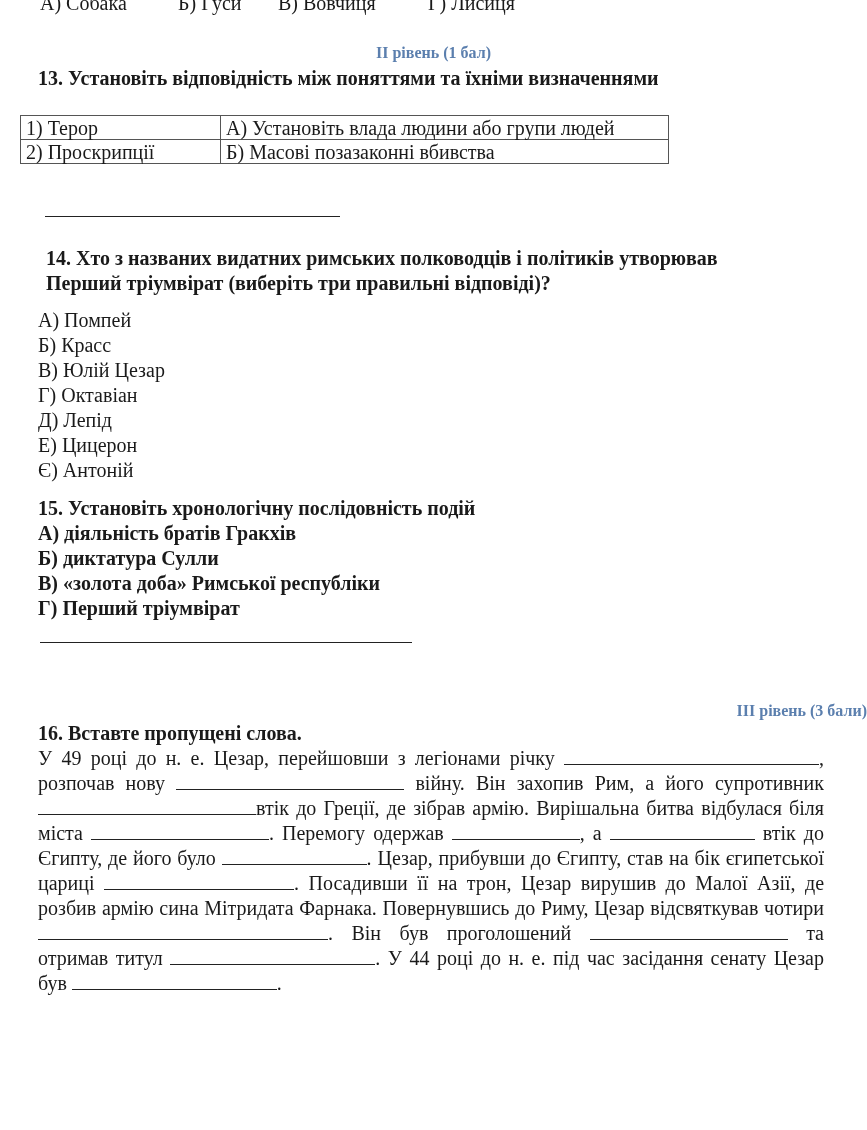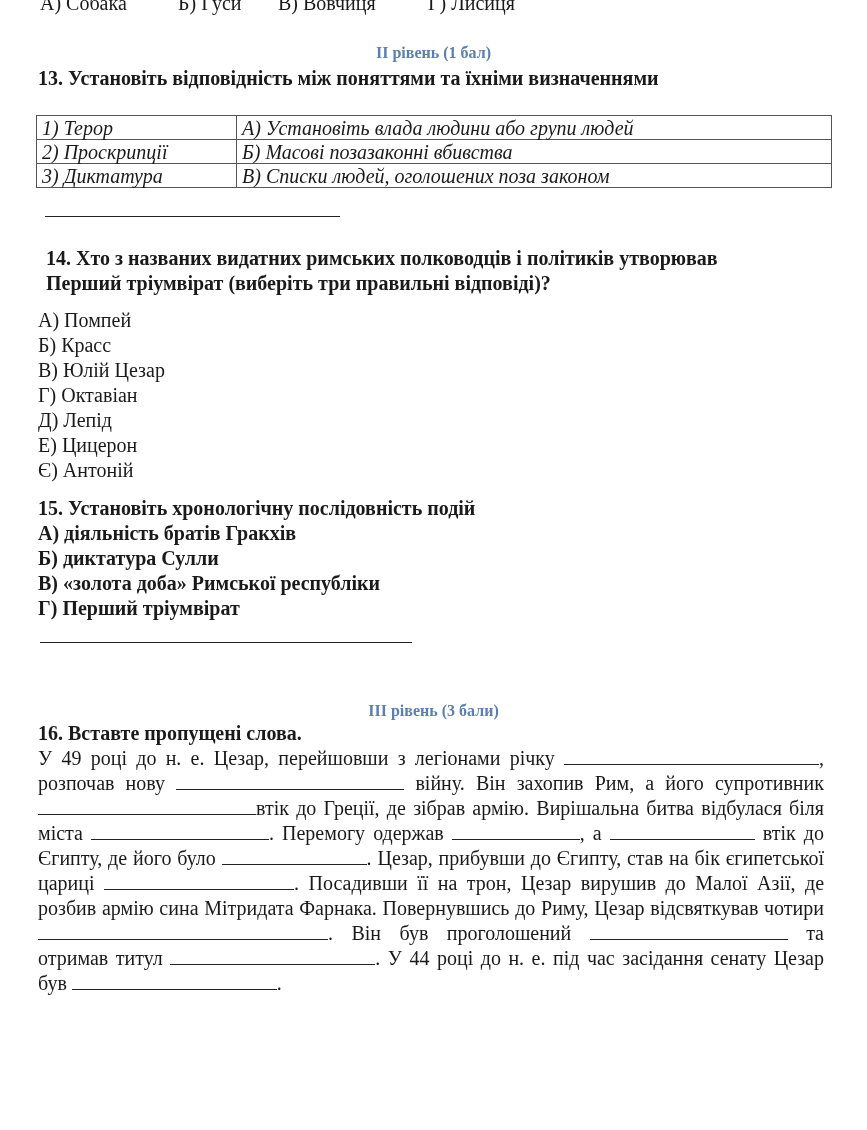--- a/index.html
+++ b/index.html
@@ -8,22 +8,22 @@
     font-family: "Liberation Serif", "DejaVu Serif", serif;
     color: #1a1a1a; font-size: 20px;
   }
   .abs { position: absolute; }
   .prev-options { top: -9px; left: 40px; font-size: 20px; line-height: 24px; white-space: nowrap; }
   .prev-options span { display: inline-block; }
   .level { left: 0; width: 867px; text-align: center; font-weight: bold; color: #5b7fae; font-size: 16px; margin-top: 28px; }
   .qtitle { left: 38px; font-weight: bold; font-size: 20px; line-height: 25px; width: 800px; }
   .opt { left: 38px; font-size: 20px; line-height: 25px; }
   table.match {
-    position: absolute; top: 115px; left: 36px; width: 796px;
-    border-collapse: collapse; font-size: 20px; font-style: italic;
+    position: absolute; top: 115px; left: 20px; width: 649px;
+    border-collapse: collapse; font-size: 20px;
   }
   table.match td { border: 1px solid #555; padding: 0 4px 0 5px; height: 23px; line-height: 22px; }
   table.match td.c1 { width: 190px; }
   .ansline { height: 0; border-top: 1.5px solid #222; }
   .para { left: 38px; width: 786px; font-size: 20px; line-height: 25px; text-align: justify; }
   .blank { display: inline-block; border-bottom: 1.3px solid #222; height: 18px; vertical-align: baseline; }
 </style>
 </head>
 <body>
 
@@ -37,24 +37,20 @@
 
 <table class="match">
   <tbody>
       <tr>
     <td class="c1">1) Терор</td>
     <td>А) Установіть влада людини або групи людей</td>
   </tr>
   <tr>
     <td class="c1">2) Проскрипції</td>
     <td>Б) Масові позазаконні вбивства</td>
-  </tr>
-  <tr>
-    <td class="c1">3) Диктатура</td>
-    <td>В) Списки людей, оголошених поза законом</td>
   </tr>
 </tbody>
   </table>
 
 <div class="abs ansline" style="top:216px; left:45px; width:295px;"></div>
 
 <div class="abs qtitle" style="top:246px;margin-left:8px;">
   <div>14. Хто з названих видатних римських полководців і політиків утворював</div>
   <div>Перший тріумвірат (виберіть три правильні відповіді)?</div>
 </div>
@@ -70,18 +66,18 @@
 
 <div class="abs qtitle" style="top:496px;">15. Установіть хронологічну послідовність подій</div>
 <div class="abs opt" style="top:521px;font-weight:bold;">
   <div>А) діяльність братів Гракхів</div>
   <div>Б) диктатура Сулли</div>
   <div>В) «золота доба» Римської республіки</div>
   <div>Г) Перший тріумвірат</div>
 </div>
 <div class="abs ansline" style="top:642px; left:40px; width:372px;"></div>
 
-<div class="abs level" style="top:674px;">III рівень (3 бали)</div>
+<div class="abs level" style="top:674px;text-align:right;">III рівень (3 бали)</div>
 
 <div class="abs qtitle" style="top:721px;">16. Вставте пропущені слова.</div>
 <div class="abs para" style="top:746px;">
   <span>У 49 році до н. е. Цезар, перейшовши з легіонами річку </span><span class="blank" style="width:255px"></span><span>, розпочав нову </span><span class="blank" style="width:228px"></span><span> війну. Він захопив Рим, а його супротивник </span><span class="blank" style="width:218px"></span><span>втік до Греції, де зібрав армію. Вирішальна битва відбулася біля міста </span><span class="blank" style="width:178px"></span><span>. Перемогу одержав </span><span class="blank" style="width:128px"></span><span>, а </span><span class="blank" style="width:145px"></span><span> втік до Єгипту, де його було </span><span class="blank" style="width:145px"></span><span>. Цезар, прибувши до Єгипту, став на бік єгипетської цариці </span><span class="blank" style="width:190px"></span><span>. Посадивши її на трон, Цезар вирушив до Малої Азії, де розбив армію сина Мітридата Фарнака. Повернувшись до Риму, Цезар відсвяткував чотири </span><span class="blank" style="width:290px"></span><span>.  Він був проголошений </span><span class="blank" style="width:198px"></span><span> та отримав титул </span><span class="blank" style="width:205px"></span><span>. У 44 році до н. е. під час засідання сенату Цезар був </span><span class="blank" style="width:205px"></span><span>.</span>
 </div>
 
 </body></html>

